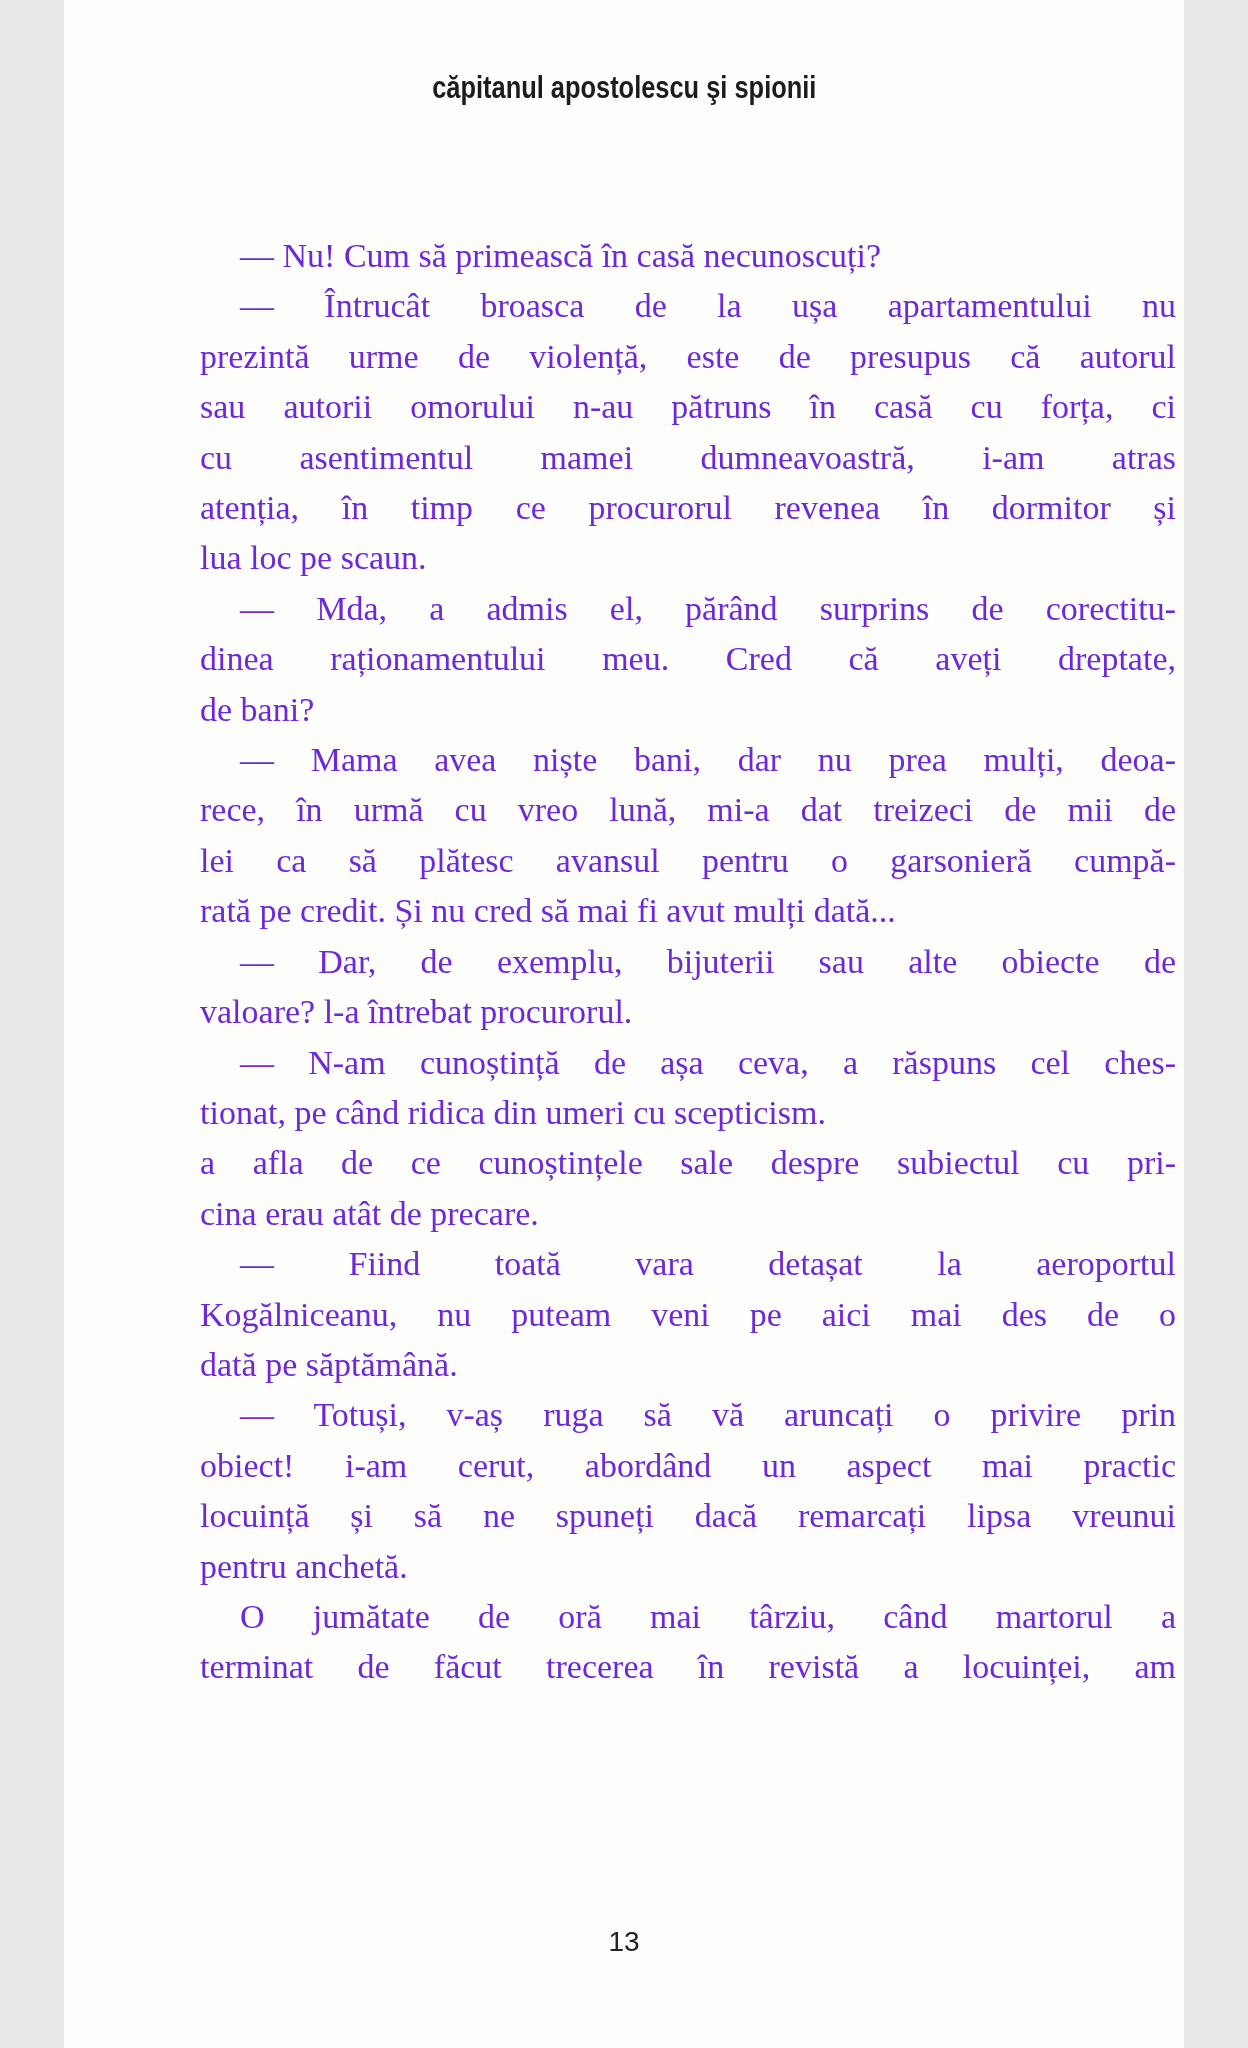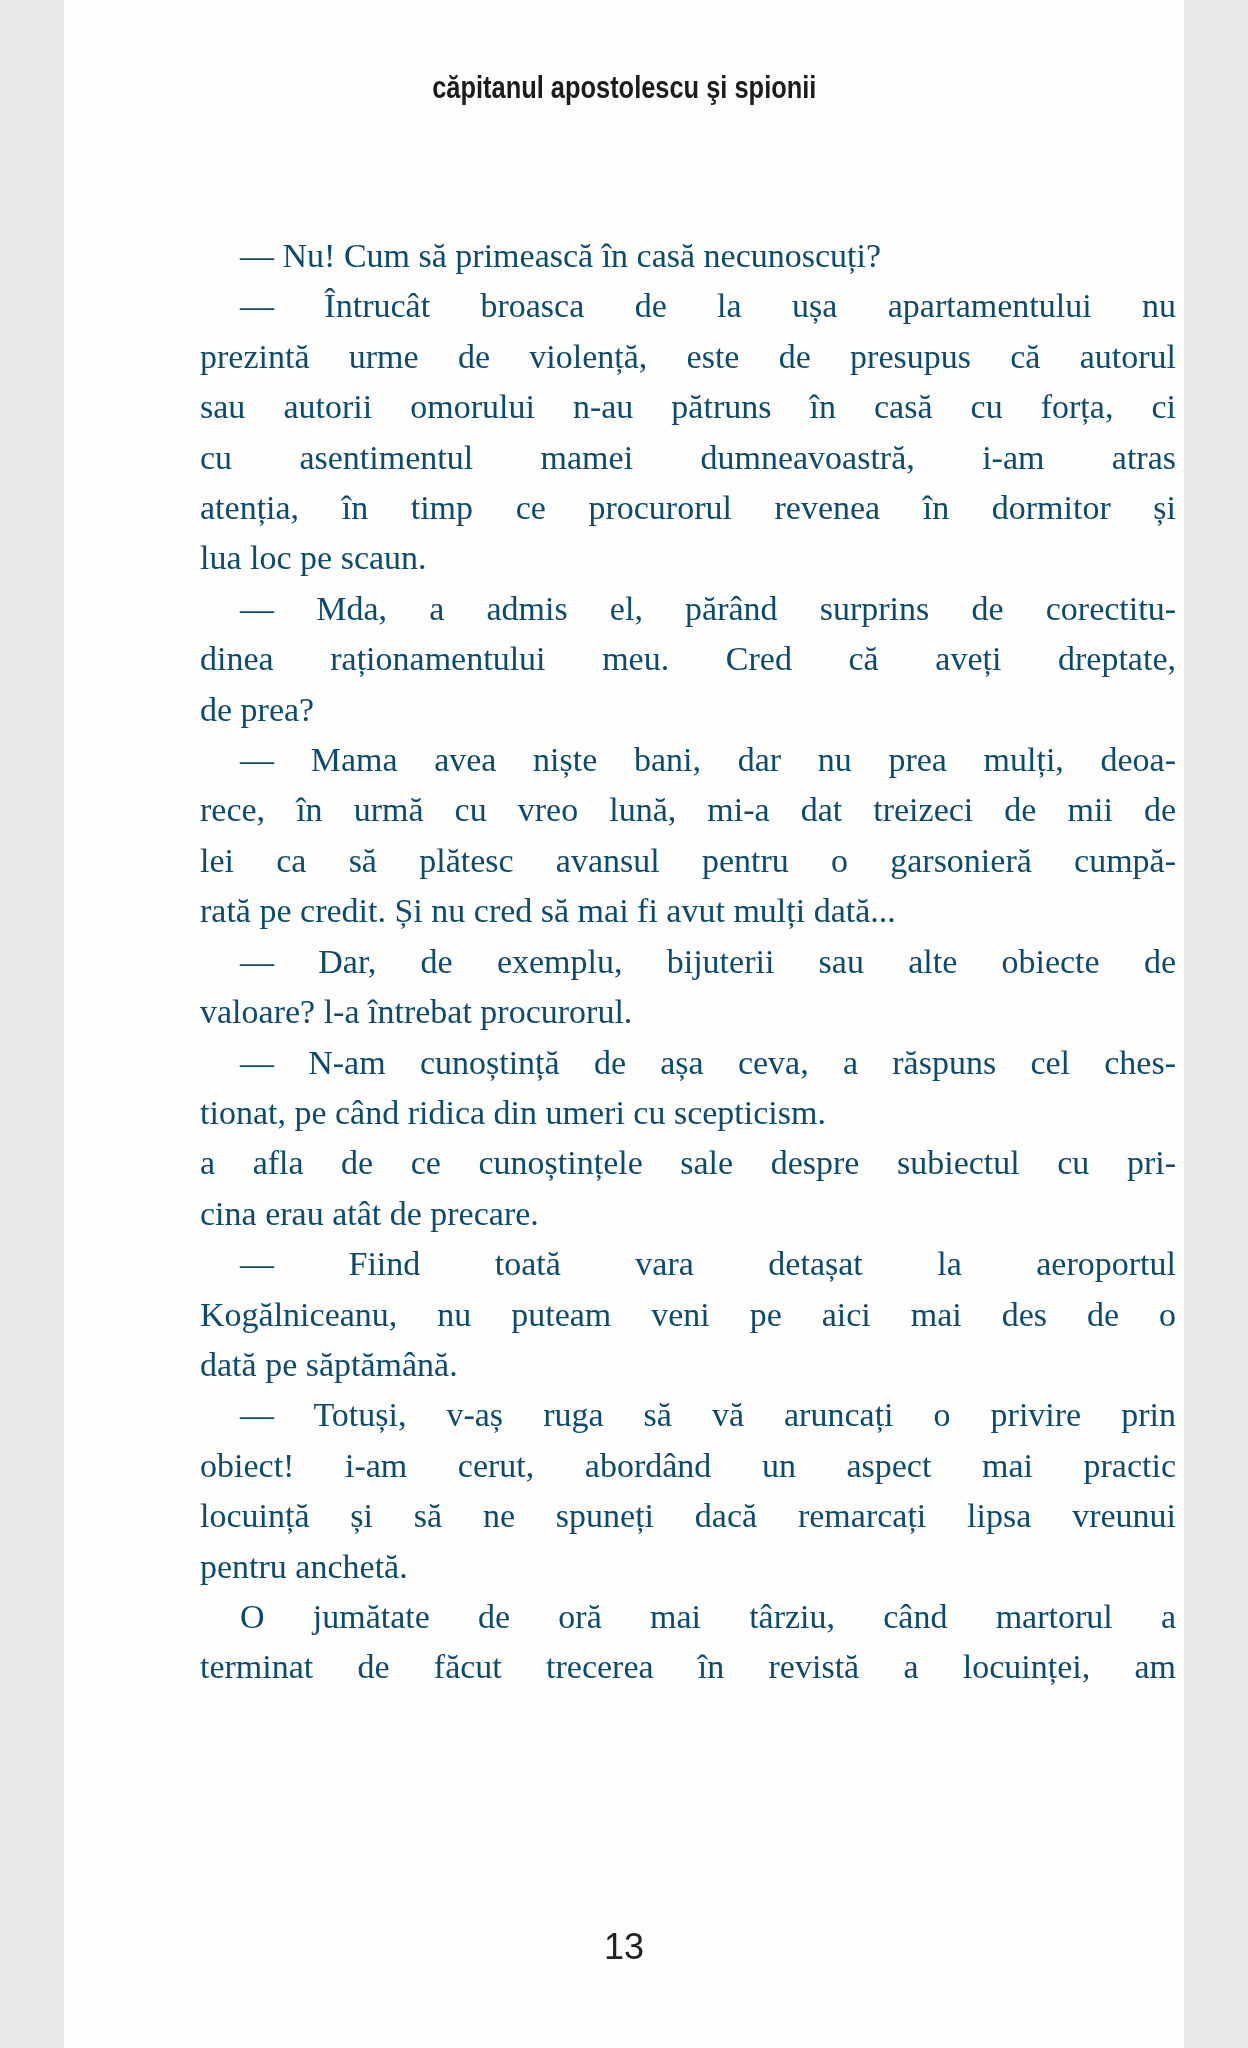--- a/index.html
+++ b/index.html
@@ -34,42 +34,42 @@
     color: #1c1c1c;
   }
   .body-text {
     position: absolute;
     top: 231px;
     left: 136px;
     width: 976px;
     font-family: "Liberation Serif", "DejaVu Serif", serif;
     font-size: 34px;
     line-height: 50.4px;
-    color: #0c4a6e;
+    color: #6d28d9;
   }
   .body-text .line {
     white-space: nowrap;
     text-align: left;
   }
   .body-text .line.just {
     white-space: normal;
     text-align: justify;
     text-align-last: justify;
   }
   .body-text .line.indent {
     text-indent: 40px;
   }
   .page-number {
     position: absolute;
     top: 1926px;
     left: 0;
     width: 100%;
     text-align: center;
     font-family: "Liberation Sans", sans-serif;
-    font-size: 36px;
+    font-size: 28px;
     color: #222222;
   }
 </style>
 </head>
 <body>
 
 <div class="page">
 
   <div class="running-head">
     <span>căpitanul apostolescu şi spionii</span>
@@ -78,21 +78,21 @@
   <div class="body-text" id="body-text">
       <div class="line indent">— Nu! Cum să primească în casă necunoscuți?</div>
       <div class="line just indent">— Întrucât broasca de la ușa apartamentului nu</div>
       <div class="line just">prezintă urme de violență, este de presupus că autorul</div>
       <div class="line just">sau autorii omorului n-au pătruns în casă cu forța, ci</div>
       <div class="line just">cu asentimentul mamei dumneavoastră, i-am atras</div>
       <div class="line just">atenția, în timp ce procurorul revenea în dormitor și</div>
       <div class="line">lua loc pe scaun.</div>
       <div class="line just indent">— Mda, a admis el, părând surprins de corectitu-</div>
       <div class="line just">dinea raționamentului meu. Cred că aveți dreptate,</div>
-      <div class="line">de prea?</div>
+      <div class="line">de bani?</div>
       <div class="line just indent">— Mama avea niște bani, dar nu prea mulți, deoa-</div>
       <div class="line just">rece, în urmă cu vreo lună, mi-a dat treizeci de mii de</div>
       <div class="line just">lei ca să plătesc avansul pentru o garsonieră cumpă-</div>
       <div class="line">rată pe credit. Și nu cred să mai fi avut mulți dată...</div>
       <div class="line just indent">— Dar, de exemplu, bijuterii sau alte obiecte de</div>
       <div class="line">valoare? l-a întrebat procurorul.</div>
       <div class="line just indent">— N-am cunoștință de așa ceva, a răspuns cel ches-</div>
       <div class="line">tionat, pe când ridica din umeri cu scepticism.</div>
       <div class="line just">a afla de ce cunoștințele sale despre subiectul cu pri-</div>
       <div class="line">cina erau atât de precare.</div>

